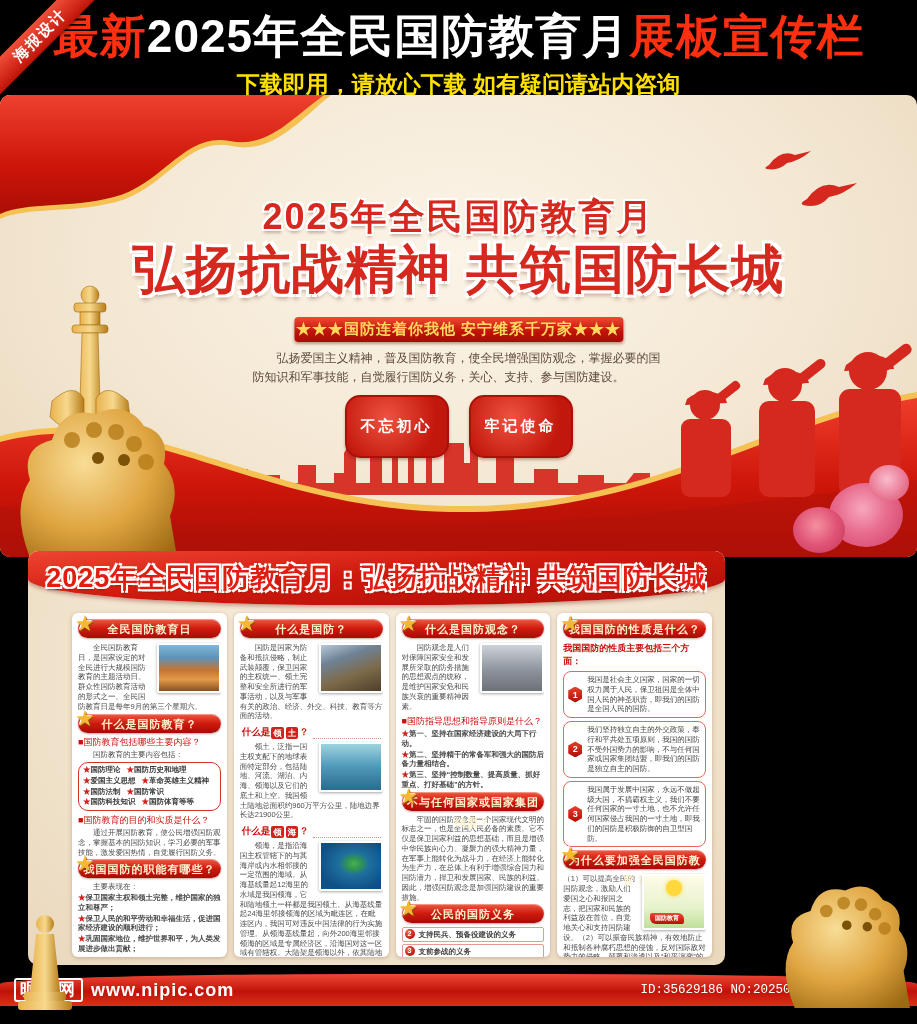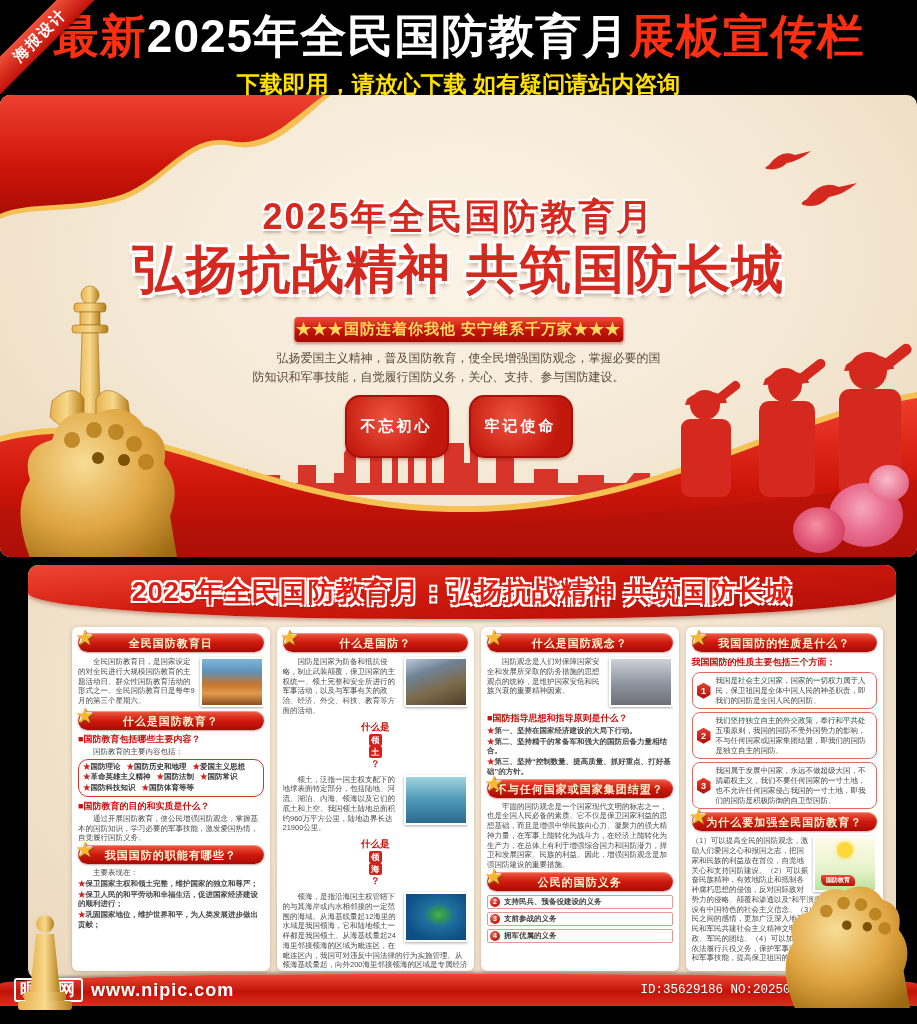--- a/index.html
+++ b/index.html
@@ -34,36 +34,36 @@
     text-shadow:-2px -2px 0 #fff, 2px -2px 0 #fff, -2px 2px 0 #fff, 2px 2px 0 #fff, 0 4px 3px rgba(90,30,10,.3); z-index:5; }
   .p1-title2 { position:absolute; top:140px; left:0; width:100%; text-align:center; font-size:52px; font-weight:bold; color:#d5281e; letter-spacing:1px;
     text-shadow:-3px -3px 0 #fff, 3px -3px 0 #fff, -3px 3px 0 #fff, 3px 3px 0 #fff, 0 5px 4px rgba(90,30,10,.35); z-index:5; }
   .p1-banner { position:absolute; top:222px; left:50%; transform:translateX(-50%); background:linear-gradient(180deg,#ef4a33,#c01208 60%,#a50d06); border-radius:4px; padding:3px 2px; z-index:5; box-shadow:0 2px 3px rgba(120,20,10,.4); }
   .p1-banner span { color:#ffd95e; font-size:15px; font-weight:bold; letter-spacing:1px; }
   .p1-intro { position:absolute; top:254px; left:50%; transform:translateX(-50%); width:412px; font-size:12px; line-height:1.55; color:#5d4a3e; text-indent:2em; z-index:5; }
   .p1-seals { position:absolute; top:300px; left:50%; transform:translateX(-50%); display:flex; gap:20px; z-index:5; }
   .seal { background:radial-gradient(circle at 40% 35%, #ee5340, #c2170c 70%); color:#fff; font-size:15px; font-weight:bold; letter-spacing:3px; padding:20px 14px; border-radius:15px; border:2px solid #a81008; box-shadow:0 2px 3px rgba(120,20,10,.35); }
 
   
-  .poster2 { position:absolute; top:565px; left:28px; width:868px; height:414px; border-radius:10px;
+  .poster2 { position:absolute; top:551px; left:28px; width:697px; height:414px; border-radius:10px;
     background: radial-gradient(ellipse at 50% 30%, #f8efe0 0%, #f1e3cd 60%, #ead8bd 100%); overflow:hidden; z-index:2; }
   .p2-head { position:absolute; top:0; left:0; width:100%; height:54px;
     background:linear-gradient(175deg,#ef4532 0%, #cf1a0e 45%, #b00d06 100%); border-radius:10px 10px 45% 45% / 10px 10px 26px 26px; z-index:3;
     display:flex; align-items:center; justify-content:center; box-shadow:0 2px 4px rgba(120,20,10,.4); }
   .p2-title { font-size:27px; font-weight:bold; color:#e01d10; letter-spacing:1px;
     text-shadow:-2px -2px 0 #fff, 2px -2px 0 #fff, -2px 2px 0 #fff, 2px 2px 0 #fff, 0 3px 2px rgba(90,20,10,.45); }
   .cols { position:absolute; top:62px; bottom:8px; left:44px; right:13px; display:flex; gap:7px; z-index:2; }
   .col { flex:1; background:#fff; border-radius:6px; padding:4px 6px 5px; box-shadow:0 1px 4px rgba(120,60,30,.3); overflow:hidden; }
 
   .banner-hd { position:relative; height:19px; margin:2px 0 4px; border-radius:10px;
     background:linear-gradient(180deg,#f05a43 0%, #cf1a0e 50%, #a80b06 100%); text-align:center; box-shadow:inset 0 1px 1px rgba(255,255,255,.4), 0 1px 2px rgba(120,20,10,.4); }
   .hd-star { position:absolute; left:-3px; top:-6px; font-size:22px; color:#f7b733; text-shadow:-1px -1px 0 #fff, 1px 1px 1px #8a4a00; line-height:1; }
   .hd-text { color:#fff3cf; font-size:11px; font-weight:bold; line-height:19px; letter-spacing:1px; }
 
-  .subhead { color:#c8100c; font-weight:bold; font-size:9px; margin:4px 0 2px; line-height:1.2; }
+  .subhead { color:#c8100c; font-weight:normal; font-size:9px; margin:4px 0 2px; line-height:1.2; }
   .lead-red { color:#c8100c; font-weight:bold; font-size:9px; margin:1px 0 2px; }
 
   .body { font-size:7.5px; line-height:1.3; color:#4a4a4a; margin:1px 0; }
   .body.indent { text-indent:2em; }
   .star-line { display:block; font-size:7.5px; line-height:1.3; color:#4a4a4a; font-weight:bold; margin:1px 0; }
   .star-line::first-letter { color:#d2201a; }
   .para-wrap { overflow:hidden; }
 
   .photo { float:right; width:64px; height:50px; margin:1px 0 2px 4px; border:2px solid #fff; border-radius:2px; box-shadow:0 1px 3px rgba(0,0,0,.35); position:relative; }
   .ph-lion { background:linear-gradient(180deg,#7fb6d9 0%, #5e93b8 28%, #c8742f 55%, #e09a4b 75%, #8a4f1f 100%); }
@@ -72,21 +72,21 @@
   .ph-island { background:radial-gradient(ellipse at 55% 45%, #49b04e 0%, #2f9455 16%, #1f6f9e 32%, #0e4f86 75%); }
   .ph-sculpt { background:linear-gradient(180deg,#cdd2d9 0%, #8d939c 55%, #6e7077 100%); }
   .ph-cartoon { background:linear-gradient(180deg,#fffbe8 0%, #e7f3cd 60%, #bfe09a 100%); height:56px; }
   .cartoon-sun { position:absolute; top:4px; left:22px; width:16px; height:16px; border-radius:50%; background:#ffd93c; box-shadow:0 0 4px #ffd93c; }
   .cartoon-ribbon { position:absolute; bottom:4px; left:6px; background:linear-gradient(180deg,#ee4733,#bb1007); color:#fff; font-size:6px; font-weight:bold; padding:1px 5px; border-radius:2px 6px 2px 6px; }
 
   .star-box { border:1px solid #d2342a; border-radius:10px; padding:2px 4px; margin:2px 0; display:flex; flex-wrap:wrap; gap:0 6px;text-align:right; }
   .sb-item { display:inline-block; font-size:7.5px; line-height:1.45; color:#3c3c3c; font-weight:bold; }
   .sb-item::first-letter { color:#d2201a; }
 
-  .term-head { display:flex; align-items:center; color:#c8100c; font-weight:bold; font-size:9.5px; margin:4px 2px 2px;flex-direction:column; }
+  .term-head { display:flex; align-items:flex-end; color:#c8100c; font-weight:bold; font-size:9.5px; margin:4px 2px 2px; }
   .th-box { background:#d2201a; color:#fff; font-size:8.5px; line-height:12px; padding:0 2px; border-radius:2px; margin:0 1px; }
   .th-dots { flex:1; border-bottom:1px dotted #d98a80; height:7px; margin-left:4px; }
 
   .duty-item { position:relative; border:1px solid #e49a93; background:#fff; border-radius:2px; margin:2.5px 0; padding:1.5px 3px 1.5px 16px; font-size:7.5px; line-height:1.25; color:#444; font-weight:bold; }
   .duty-num { position:absolute; left:2px; top:50%; transform:translateY(-50%); width:10px; height:10px; border-radius:50%; background:radial-gradient(circle at 35% 30%, #f0685a, #c01208 75%); color:#fff; font-size:7px; line-height:10px; text-align:center; font-weight:bold; }
 
   .nature-box { position:relative; border:1.5px solid #e06a5e; border-radius:8px; padding:3px 4px 3px 23px; margin:3px 0; font-size:7.5px; line-height:1.3; color:#444; }
   .nature-num { position:absolute; left:4px; top:50%; transform:translateY(-50%); width:14px; height:16px; background:linear-gradient(180deg,#e8402e,#b00d06); clip-path:polygon(50% 0,100% 25%,100% 75%,50% 100%,0 75%,0 25%); color:#fff; text-align:center; line-height:16px; font-size:9px; font-weight:bold; }
 
   

